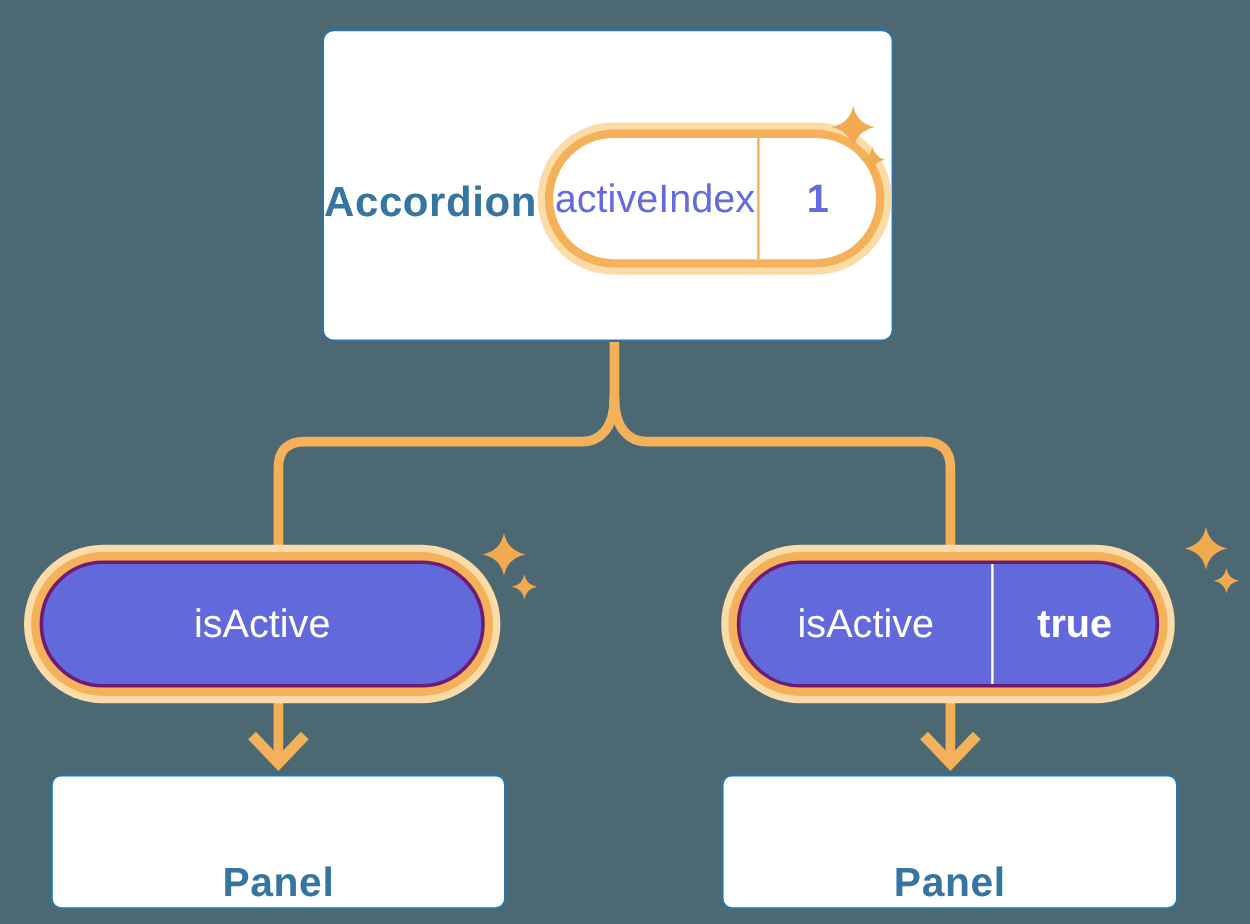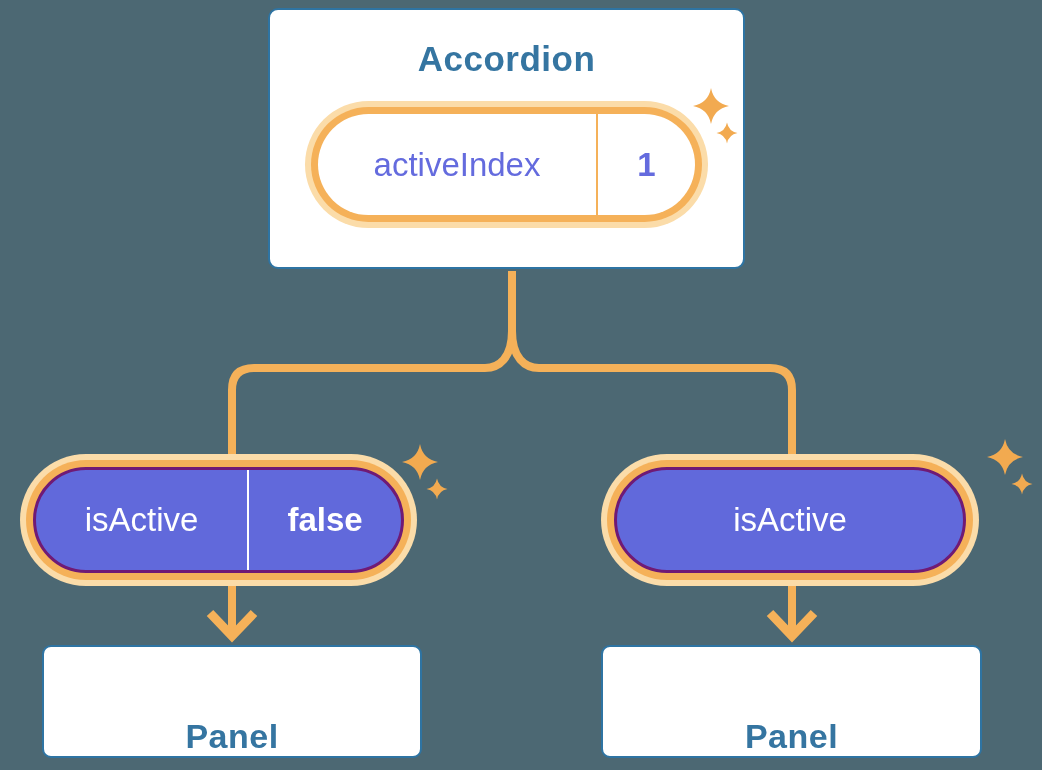--- a/index.html
+++ b/index.html
@@ -35,25 +35,24 @@
   .sparkle { fill: var(--sparkle, #F2AA50); }
 
   .box {
     position: absolute;
     background: #ffffff;
     border: 2.5px solid var(--boxBorder, #2E74A3);
     box-sizing: border-box;
     z-index: 1;
   }
   .accordion-box {
-    left: 268px; top: 8px;
+    left: 268px; top: 24px;
     width: 477px; height: 261px;
     border-radius: 10px;
     display: flex;
-    flex-direction: column;
     align-items: center;
   }
   .box-title {
     margin-top: 28px;
     font-size: 35px;
     line-height: 41px;
     font-weight: 600;
     letter-spacing: 0.5px;
     color: var(--blueText, #3575A1);
   }
@@ -146,29 +145,29 @@
           <div class="cell cell-value">1</div>
         </div>
       </div>
     </div>
   </div>
 
   <div class="pill prop-pill prop-pill-left">
     <div class="ring-strong">
       <div class="core core-purple">
         <div class="cell cell-label">isActive</div>
-        <div class="cell cell-value">false</div>
       </div>
     </div>
   </div>
 
   <div class="pill prop-pill prop-pill-right">
     <div class="ring-strong">
       <div class="core core-purple">
         <div class="cell cell-label">isActive</div>
+        <div class="cell cell-value">true</div>
       </div>
     </div>
   </div>
 
   <div class="box panel-box panel-box-left">
     <div class="panel-title">Panel</div>
   </div>
   <div class="box panel-box panel-box-right">
     <div class="panel-title">Panel</div>
   </div>

